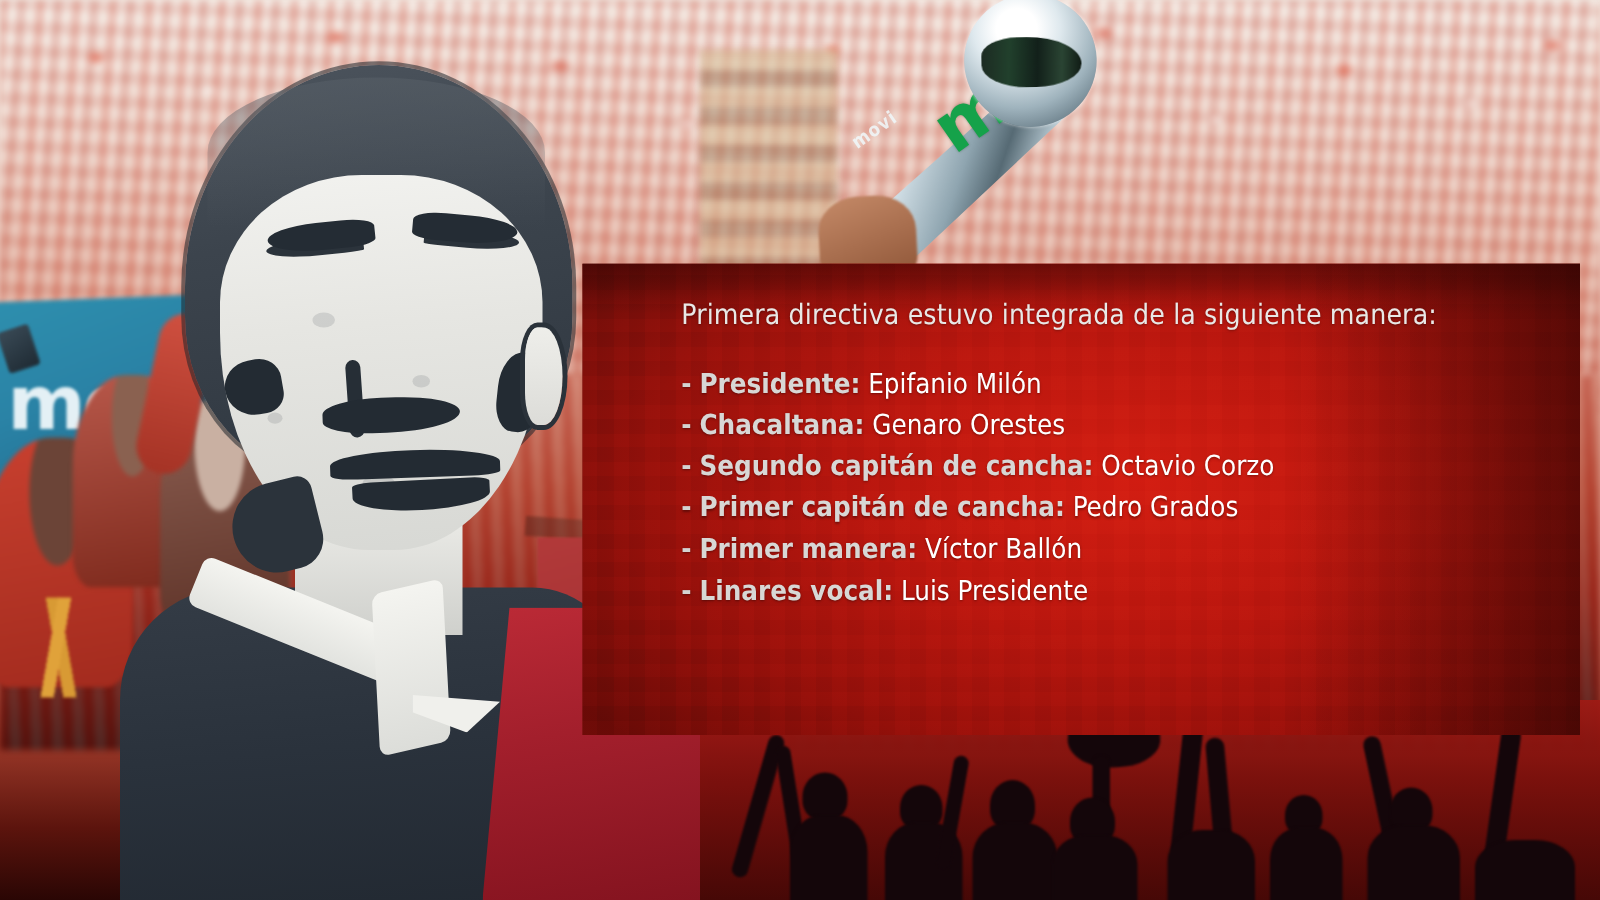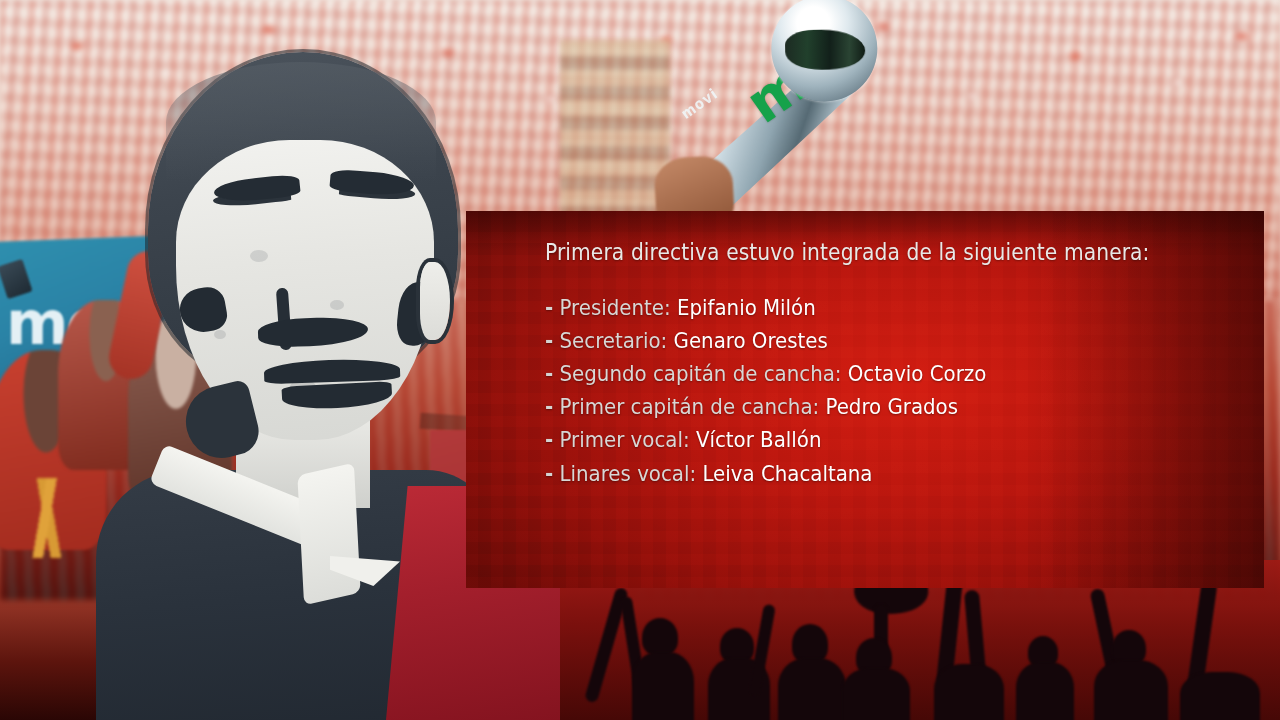--- a/index.html
+++ b/index.html
@@ -276,21 +276,21 @@
     font-family:"DejaVu Sans Condensed","Liberation Sans",sans-serif;
     text-shadow:0 1px 2px rgba(0,0,0,.35);
   }
   .list{ list-style:none; margin-top:27px; }
   .list li{
     font-size:22px; line-height:33.2px; color:#ffffff; white-space:nowrap;
     font-family:"DejaVu Sans Condensed","Liberation Sans",sans-serif;
     text-shadow:0 1px 2px rgba(0,0,0,.38);
   }
   .dash{ color:#d4d3d1; font-weight:bold; }
-  .role{ font-weight:normal; color:#d8d7d5; }
+  .role{ font-weight:bold; color:#d8d7d5; }
   .name{ color:#ffffff; }
 </style>
 </head>
 <body>
 
 <div class="stage">
 
   <div class="bg-base"></div>
   <div class="crowd"></div>
   <div class="crowd-low"></div>
@@ -383,40 +383,40 @@
       <div class="heading">Primera directiva estuvo integrada de la siguiente manera:</div>
 
       <ul class="list">
         <li>
           <span class="dash">-</span>
           <span class="role">Presidente:</span>
           <span class="name">Epifanio Milón</span>
         </li>
         <li>
           <span class="dash">-</span>
-          <span class="role">Secretario:</span>
+          <span class="role">Chacaltana:</span>
           <span class="name">Genaro Orestes</span>
         </li>
         <li>
           <span class="dash">-</span>
           <span class="role">Segundo capitán de cancha:</span>
           <span class="name">Octavio Corzo</span>
         </li>
         <li>
           <span class="dash">-</span>
           <span class="role">Primer capitán de cancha:</span>
           <span class="name">Pedro Grados</span>
         </li>
         <li>
           <span class="dash">-</span>
-          <span class="role">Primer vocal:</span>
+          <span class="role">Primer manera:</span>
           <span class="name">Víctor Ballón</span>
         </li>
         <li>
           <span class="dash">-</span>
           <span class="role">Linares vocal:</span>
-          <span class="name">Leiva Chacaltana</span>
+          <span class="name">Luis Presidente</span>
         </li>
       </ul>
     </div>
   </div>
 
 </div>
 
 </body></html>

